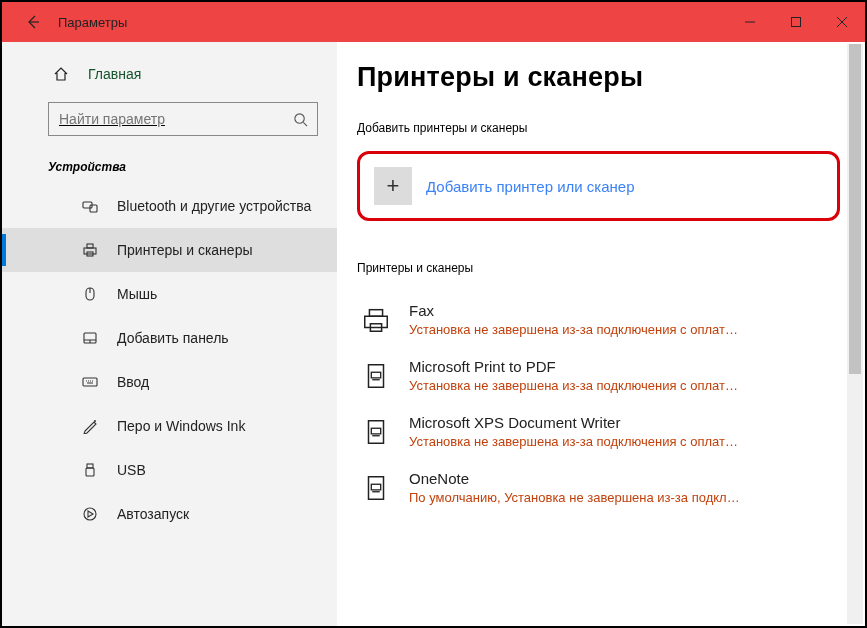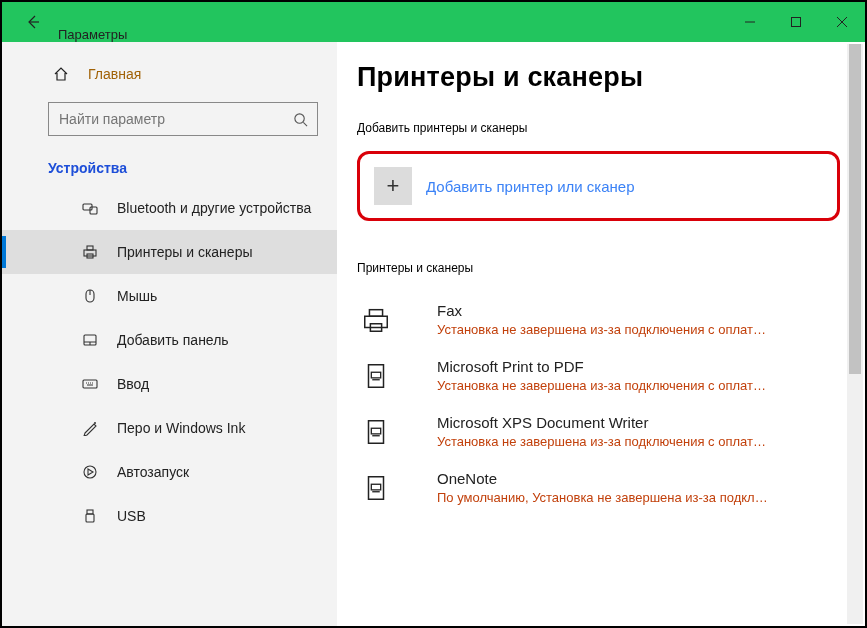--- a/index.html
+++ b/index.html
@@ -5,48 +5,49 @@
   * { box-sizing: border-box; font-family: "Segoe UI", Arial, sans-serif; }
   body { margin: 0; background: #fff; }
   .window {
     width: 867px; height: 628px;
     border: 2px solid #000;
     position: relative;
     display: flex; flex-direction: column;
     overflow: hidden;
   }
   .title-bar {
-    height: 40px; display: flex; align-items: flex-end;
-    background: #22c55e;
+    height: 40px; display: flex; align-items: center;
+    background: #ef4444;
     flex-shrink: 0;
   }
   .title-bar .back { width: 38px; display:flex; justify-content:center; align-items:center; height:100%; color:#333; margin-left:12px; margin-right:6px;}
   .title-bar .title { font-size: 13px; color:#222; flex:1; }
   .title-bar .controls { display:flex; }
   .title-bar .ctrl { width:46px; height:40px; display:flex; justify-content:center; align-items:center; color:#222; }
   .body { flex:1; display:flex; overflow:hidden; }
   .sidebar {
     width: 335px; background:#f3f3f3; display:flex; flex-direction:column;
     padding-top:18px; flex-shrink:0;
   }
-  .home-row { display:flex; align-items:center; padding:6px 0 6px 50px; font-size:14px; color:#a16207; }
+  .home-row { display:flex; align-items:center; padding:6px 0 6px 50px; font-size:14px; color:#14532d; }
   .home-row .ico { width:18px; margin-right:18px; display:inline-flex; justify-content:center; }
   .search-wrap { padding: 14px 26px 6px 46px; }
   .search-box {
     height:34px; border:1px solid #888; width:270px;
-    display:flex; align-items:center; background:#f3f3f3;
+    display:flex; align-items:center; background:#f3f3f3;text-decoration:underline;
   }
   .search-box input {
     flex:1; border:none; outline:none; background:transparent;
     font-size:14px; padding:0 10px; color:#555;
   }
   .search-box .sico { width:34px; display:flex; align-items:center; justify-content:center; color:#555; }
   .section-title {
-    font-size:14px; font-weight:600; color:#1d4ed8;
+    font-size:12px; font-weight:600; color:#000000;
     padding: 18px 0 10px 46px;
+    font-style: italic;
   }
   .sidebar-item {
     display:flex; align-items:center; height:44px;
     padding-left:79px; font-size:14px; color:#222;
     position:relative; cursor:default;
   }
   .sidebar-item .ico { width:18px; margin-right:18px; display:inline-flex; justify-content:center; color:#333; }
   .sidebar-item.active { background:#dedede; }
   .sidebar-item.active::before {
     content:""; position:absolute; left:0; top:6px; bottom:6px; width:4px; background:#0078d7;
@@ -60,21 +61,21 @@
     border:3px solid #d90009; border-radius:12px;
     padding:10px 14px 10px 14px; margin-bottom:40px; width: 483px;
   }
   .add-row { display:flex; align-items:center; height:44px; }
   .add-row .plus {
     width:38px; height:38px; background:#dcdcdc; display:flex; align-items:center; justify-content:center; margin-right:14px;
   }
   .add-row .plus-txt { font-size:22px; font-weight:300; color:#333; line-height:1; }
   .add-row .lbl { font-size:15px; color:#3b82f6; }
   .printer-list { margin-top:18px; }
-  .printer-item { display:flex; align-items:flex-start; padding:8px 0 10px 0;gap:28px; }
+  .printer-item { display:flex; align-items:flex-start; padding:8px 0 10px 0; }
   .printer-item .pico { width:38px; height:38px; display:flex; align-items:center; justify-content:center; margin-right:14px; flex-shrink:0; color:#222; }
   .printer-item .txt { display:flex; flex-direction:column; min-width:0; }
   .printer-item .name { font-size:15px; color:#222; line-height:1.35; }
   .printer-item .sub { font-size:13px; color:#c2410c; white-space:nowrap; overflow:hidden; text-overflow:ellipsis; max-width:420px; line-height:1.35; }
   .scroll-track {
     position:absolute; right:2px; top:42px; bottom:2px; width:16px; background:#f0f0f0;
   }
   .scroll-thumb {
     position:absolute; left:2px; right:2px; top:0; height:330px; background:#c2c2c2;
   }
@@ -196,35 +197,35 @@
               <path d="M3 13 L12 4 L14 6 L5 15 L2 16 Z" fill="none" stroke="#333" stroke-width="1.1"></path>
               <circle cx="13" cy="3" r="1" fill="#333"></circle>
             </svg>
         </span>
         <span>Перо и Windows Ink</span>
       </div>
 
       <div class="sidebar-item">
         <span class="ico">
           <svg width="16" height="16" viewBox="0 0 16 16">
+              <rect x="5" y="2" width="6" height="4" fill="none" stroke="#333" stroke-width="1.1"></rect>
+              <rect x="4" y="6" width="8" height="8" rx="1" fill="none" stroke="#333" stroke-width="1.1"></rect>
+            </svg>
+        </span>
+        <span>USB</span>
+      </div>
+
+      <div class="sidebar-item">
+        <span class="ico">
+          <svg width="16" height="16" viewBox="0 0 16 16">
               <circle cx="8" cy="8" r="6" fill="none" stroke="#333" stroke-width="1.1"></circle>
               <path d="M6 5 L11 8 L6 11 Z" fill="none" stroke="#333" stroke-width="1.1"></path>
             </svg>
         </span>
         <span>Автозапуск</span>
-      </div>
-
-      <div class="sidebar-item">
-        <span class="ico">
-          <svg width="16" height="16" viewBox="0 0 16 16">
-              <rect x="5" y="2" width="6" height="4" fill="none" stroke="#333" stroke-width="1.1"></rect>
-              <rect x="4" y="6" width="8" height="8" rx="1" fill="none" stroke="#333" stroke-width="1.1"></rect>
-            </svg>
-        </span>
-        <span>USB</span>
       </div>
 
     </div>
 
     <div class="main">
       <h1>Принтеры и сканеры</h1>
 
       <h2>Добавить принтеры и сканеры</h2>
 
       <div class="add-block">

